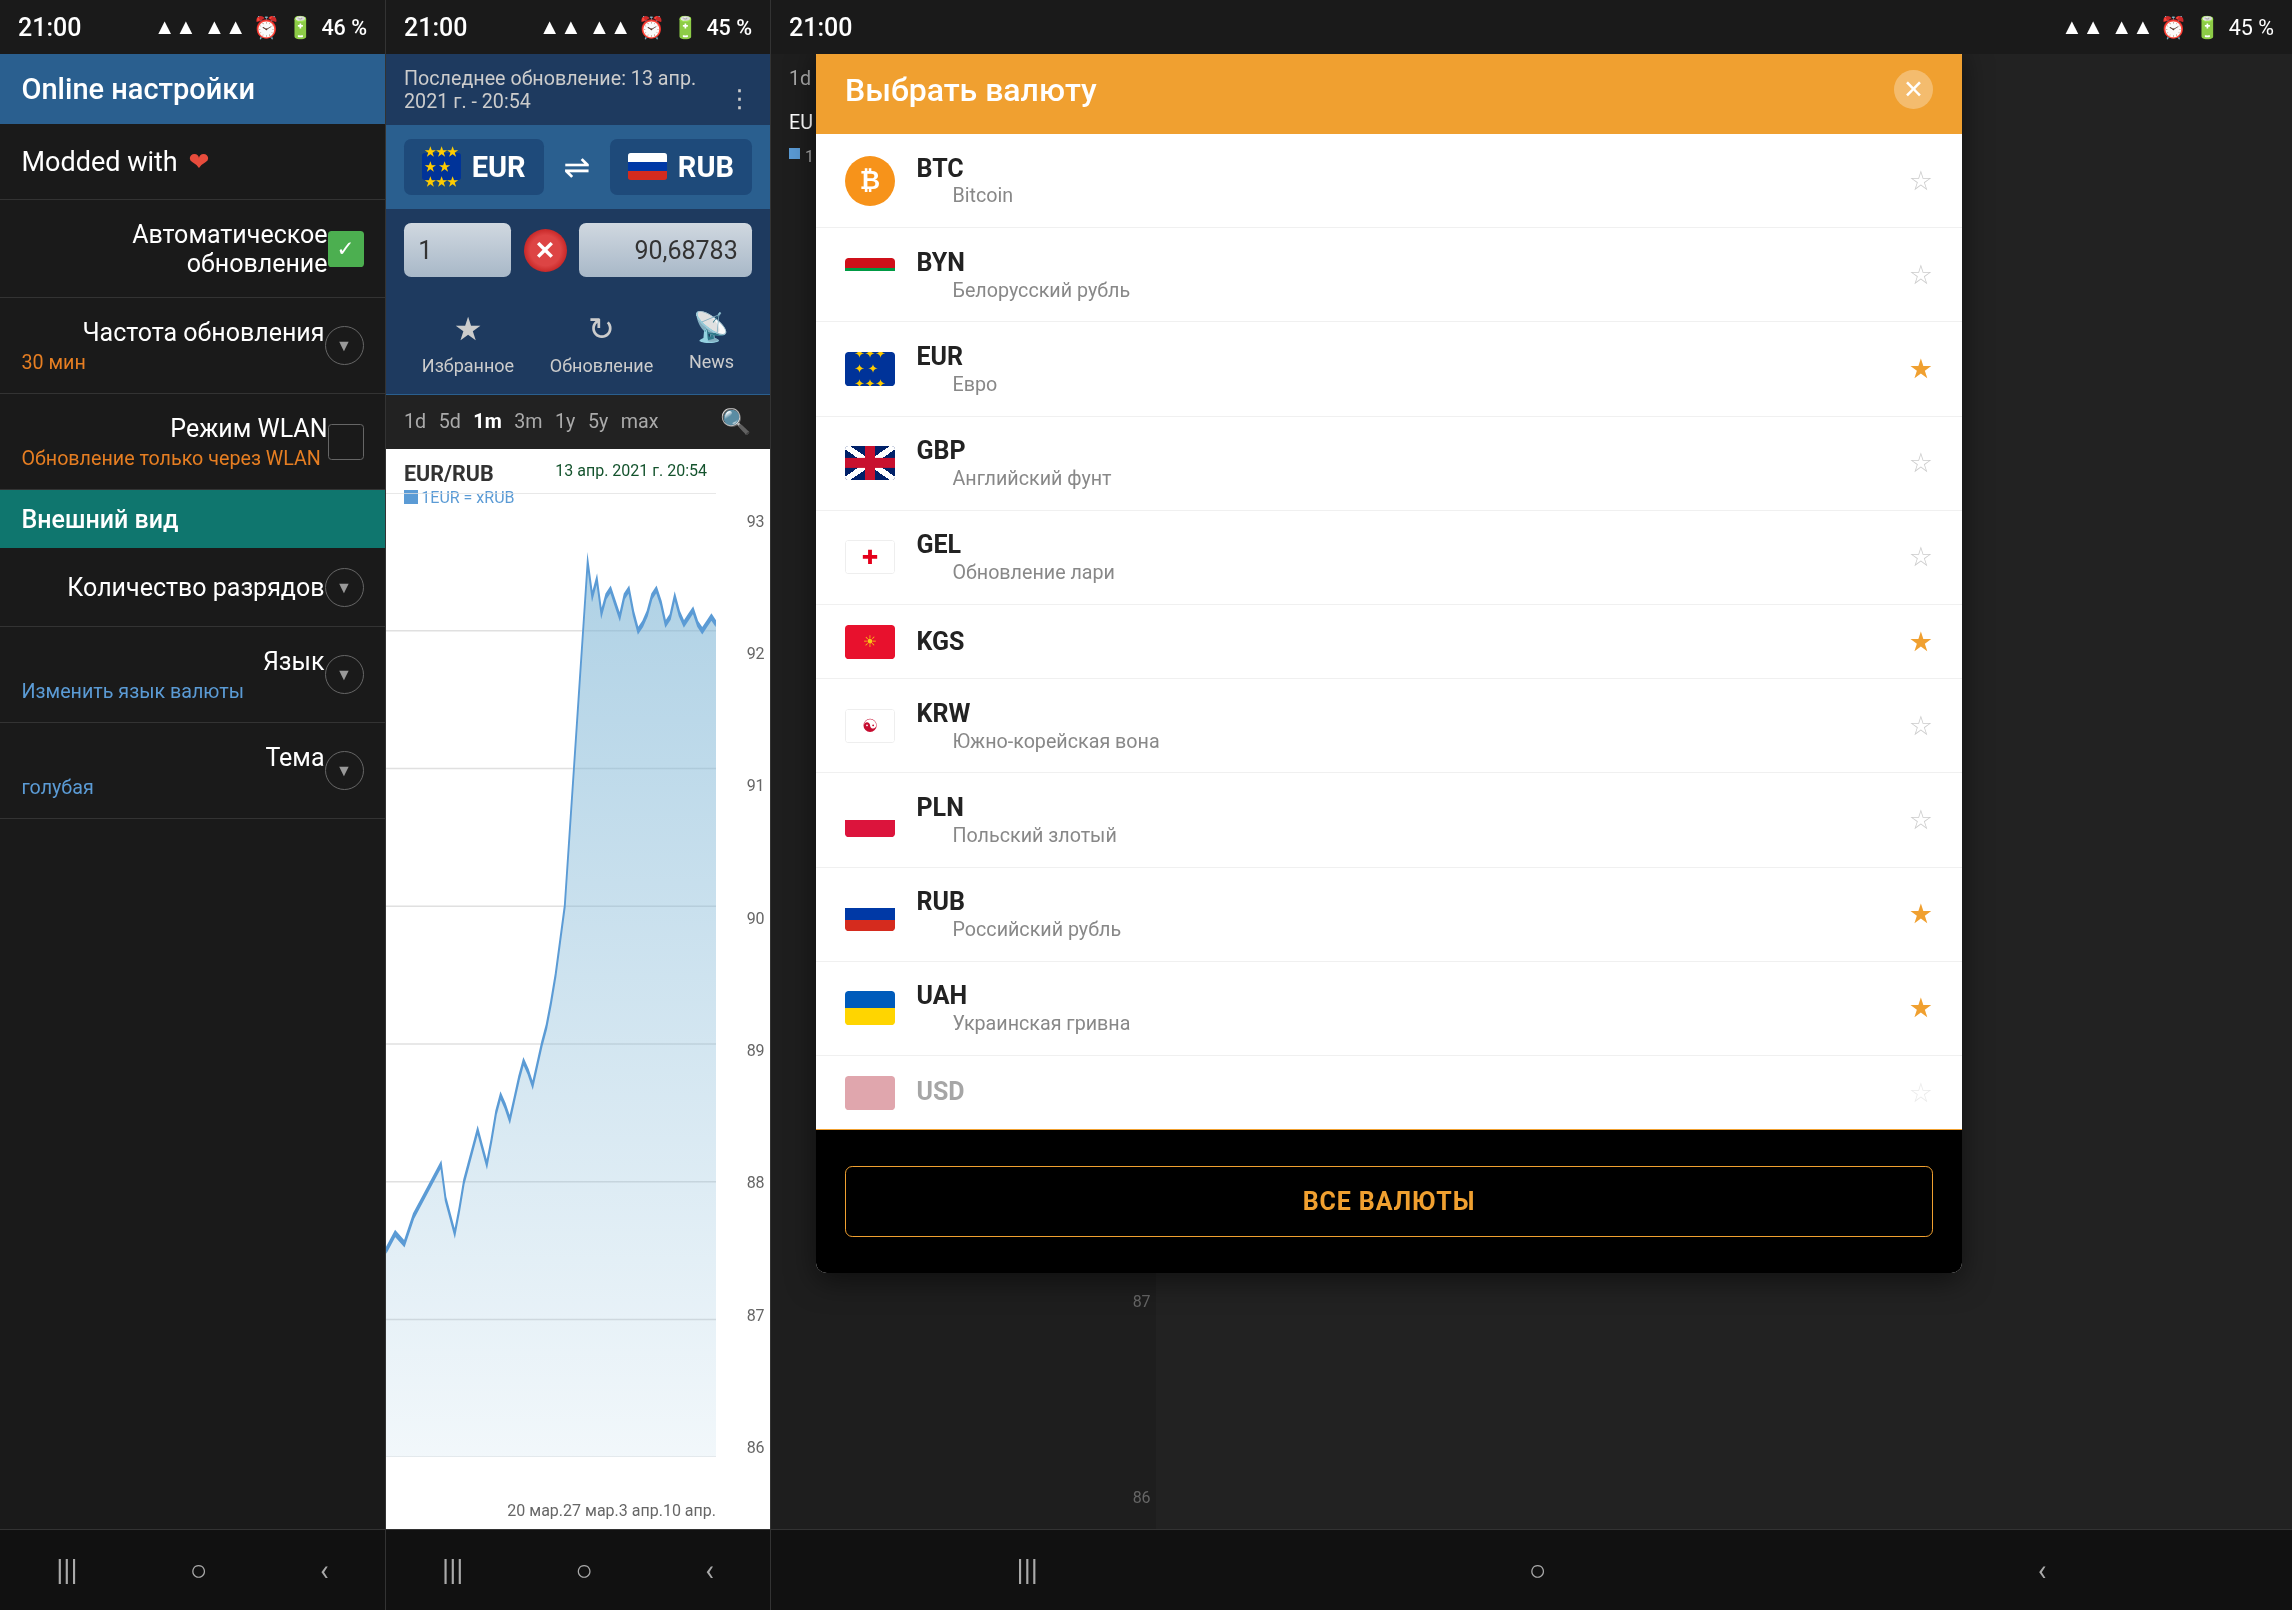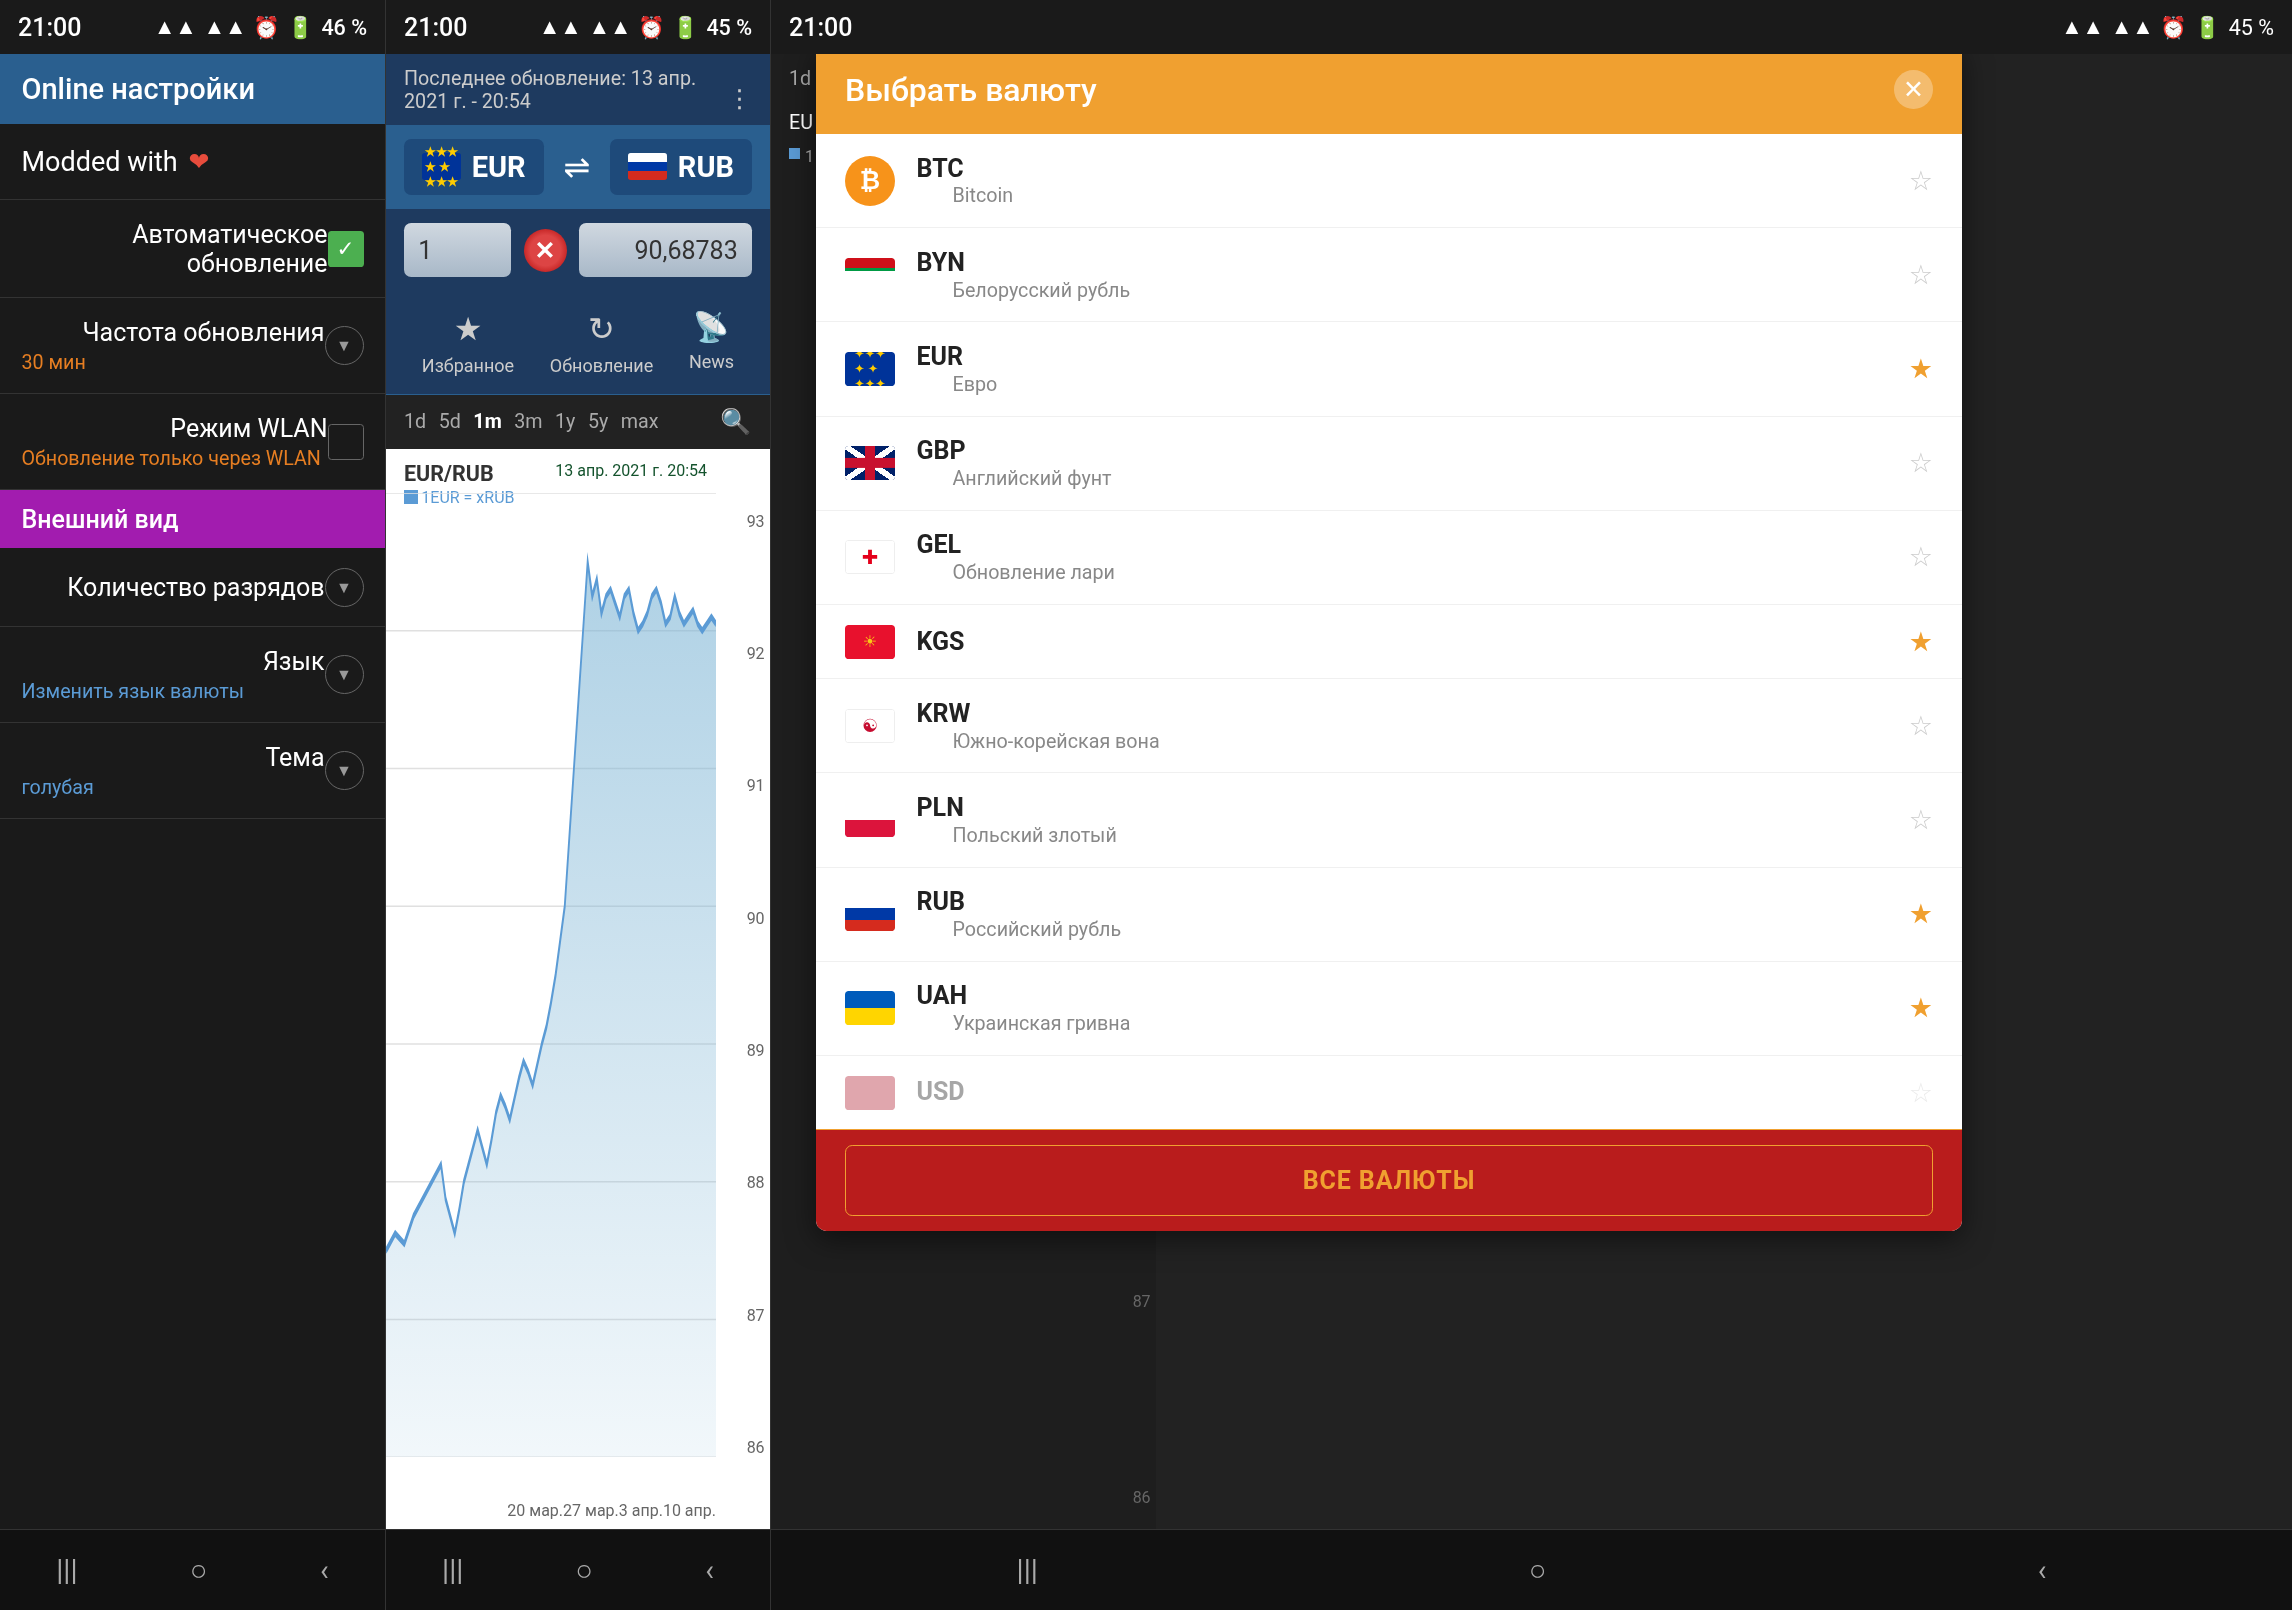--- a/index.html
+++ b/index.html
@@ -97,21 +97,21 @@
       border: 1.8px solid #666;
       border-radius: 50%;
       display: flex;
       align-items: center;
       justify-content: center;
       color: #999;
       font-size: 16px;
     }
 
     .settings-section-header {
-      background: #a21caf;
+      background: #0f766e;
       padding: 14.3px 21.5px;
       font-size: 25px;
       color: #fff;
       font-weight: 500;
     }
 
     .bottom-nav {
       margin-top: auto;
       height: 81px;
       background: #111;
@@ -388,22 +388,22 @@
     .currency-code { font-size: 25px; font-weight: bold; color: #222; }
     .currency-name { font-size: 19.7px; color: #888; margin-top: 1.8px; margin-left: 36px; }
     .star-icon {
       font-size: 27px;
       color: #ccc;
       cursor: pointer;
     }
     .star-icon.active { color: #f0a030; }
 
     .dialog-footer {
-      background: #b91c1c;
-      padding: 15px 29px;
+      background: #000000;
+      padding: 36px 29px;
       border-top: 1.8px solid #f0a030;
     }
     .all-currencies-btn {
       width: 100%;
       padding: 19.7px;
       background: transparent;
       border: 1.8px solid #f0a030;
       border-radius: 7.2px;
       font-size: 25px;
       font-weight: bold;

